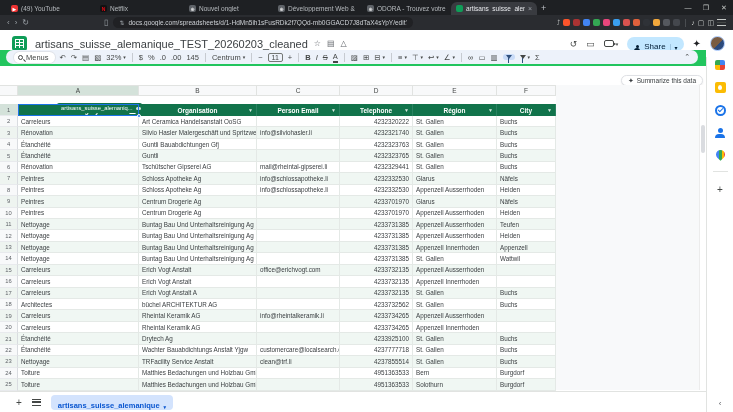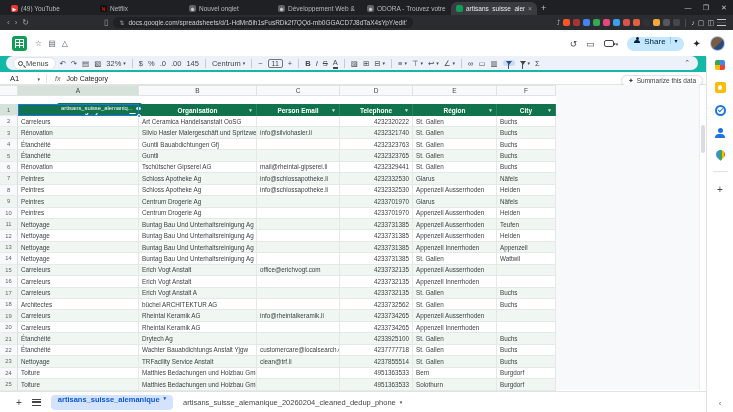--- a/index.html
+++ b/index.html
@@ -48,34 +48,34 @@
   .stitle { font-size:11px; color:#3c4043; }
   .stico { font-size:8px; color:#5f6368; }
   .smenus { display:flex; gap:8px; font-size:9.5px; color:#3c4043; margin-top:1px; }
   .sheadr { margin-left:auto; display:flex; align-items:center; gap:9px; padding-right:8px; }
   .hdric { color:#444746; font-size:9px; }
   .cambox { display:flex; align-items:center; gap:2px; color:#444746; }
   .cam { width:10px; height:7px; border:1px solid #444746; border-radius:2px; position:relative; }
   .cam:after { content:""; position:absolute; right:-3px; top:1px; border-left:3px solid #444746;
                border-top:2px solid transparent; border-bottom:2px solid transparent; }
   .sharepill { height:14px; background:#c2e7ff; border-radius:7px; display:flex;
-               align-items:flex-start; font-size:8px; color:#001d35; padding:0 2px 0 7px; gap:4px; }
+               align-items:flex-end; font-size:8px; color:#001d35; padding:0 2px 0 7px; gap:4px; }
   .sharepill .dd { border-left:1px solid #9fc6e2; padding:0 4px; font-size:6px; }
   .persn { width:6px; height:6px; position:relative; }
   .persn:before { content:""; position:absolute; top:0; left:1.5px; width:3px; height:3px;
                   border-radius:50%; background:#001d35; }
   .persn:after { content:""; position:absolute; bottom:0; left:0; width:6px; height:2.5px;
                  border-radius:3px 3px 0 0; background:#001d35; }
   .sparkle { color:#202124; font-size:10px; }
   .avatar { width:15px; height:15px; border-radius:50%;
             background:linear-gradient(135deg,#7a5c42 0 55%, #2c4a7c 55%);
             border:1.5px solid #a8c7fa; }
 
   
-  .toolwrap { position:absolute; top:56px; left:0; width:706px; height:16px; background:#14b8a6; }
+  .toolwrap { position:absolute; top:50px; left:0; width:706px; height:16px; background:#22c55e; }
   .toolbar { position:absolute; left:6px; top:0; width:692px; height:14px; background:#edf2fa;
              border-radius:7px; display:flex; align-items:center; padding:0 8px; gap:5px;
              font-size:7.5px; color:#444746; white-space:nowrap; overflow:hidden; }
   .tsep { width:1px; height:9px; background:#c7cbd1; margin:0 1px; flex:0 0 auto; }
   .titem { flex:0 0 auto; display:flex; align-items:center; gap:2px; }
   .menuspill { background:#fff; border-radius:7px; height:11px; padding:0 6px 0 4px;
                display:flex; align-items:center; gap:3px; box-shadow:0 0 0 1px #e0e3e9; }
   .mag { width:5px; height:5px; border:1px solid #444746; border-radius:50%; position:relative; }
   .mag:after { content:""; position:absolute; width:3px; height:1px; background:#444746;
                transform:rotate(45deg); left:3.5px; top:4.5px; }
@@ -173,21 +173,21 @@
   .sp-plus { color:#444746; font-size:10px; }
   .sp-collapse { margin-top:auto; margin-bottom:4px; color:#5f6368; font-size:8px; }
 
   
   .bbar { position:absolute; left:0; bottom:0; width:706px; height:21px; background:#fff;
           border-top:1px solid #e1e3e1; display:flex; align-items:center; padding-left:16px; gap:10px; }
   .bico { color:#444746; font-size:10px; }
   .burger { width:9px; height:7px; border-top:1.5px solid #444746; border-bottom:1.5px solid #444746;
             position:relative; }
   .burger:after { content:""; position:absolute; left:0; top:1.5px; width:9px; height:1.5px; background:#444746; }
-  .stab-active { height:15px; background:#d3e3fd; border-radius:4px; display:flex; align-items:flex-start;
+  .stab-active { height:15px; background:#d3e3fd; border-radius:4px; display:flex; align-items:flex-end;
                  gap:4px; padding:0 7px; font-size:7.5px; font-weight:bold; color:#0b57d0; }
   .stab-active .dd, .stab .dd { font-size:5px; }
   .stab { display:flex; align-items:center; gap:4px; font-size:7.5px; color:#444746; }
 </style>
 </head>
 <body>
 
 <div id="app">
 
   <div class="tabstrip">
@@ -254,20 +254,21 @@
         <span class="extglyph">▢</span>
         <span class="extglyph">◫</span>
         <span class="burger" style="border-color: rgb(196, 199, 197);"></span>
       </div>
   </div>
 
   <div class="shead">
     <div class="slogo"></div>
     <div class="stitlecol">
       <div class="stitlerow">
+        <span class="stitle">artisans_suisse_alemanique_TEST_20260203_cleaned</span>
         <span class="stico">☆</span>
         <span class="stico">▤</span>
         <span class="stico">△</span>
       </div>
     </div>
     <div class="sheadr">
       <span class="hdric">↺</span>
       <span class="hdric">▭</span>
       <span class="cambox">
           <span class="cam"></span>
@@ -335,29 +336,20 @@
         </span>
       <span class="titem">
           <span class="funnel" style="border-top-color:#444746;"></span>
           <span style="font-size:5px;">▾</span>
         </span>
       <span class="titem">Σ</span>
       <span class="tcollapse">⌃</span>
     </div>
   </div>
 
-  <div class="fbar">
-    <div class="namebox">
-      <span>A1</span>
-        <span class="dd">▾</span>
-    </div>
-    <div class="fdiv"></div>
-    <span class="fx">fx</span>
-    <span class="fval">Job Category</span>
-  </div>
   <div class="summarize">
     <span style="font-size:7px;">✦</span>
     <span>Summarize this data</span>
   </div>
 
   <div class="grid">
     <div class="colheads">
       <div class="cornerbox"></div>
       <div id="colhs" style="display:flex;">
           <div class="colh w1 sel">A</div>
@@ -644,19 +636,15 @@
     <div class="sp-collapse">‹</div>
   </div>
 
   <div class="bbar">
     <span class="bico">+</span>
     <span class="burger"></span>
     <div class="stab-active">
       <span>artisans_suisse_alemanique</span>
         <span class="dd">▾</span>
     </div>
-    <div class="stab">
-      <span>artisans_suisse_alemanique_20260204_cleaned_dedup_phone</span>
-        <span class="dd">▾</span>
-    </div>
   </div>
 
 </div>
 
 </body></html>

